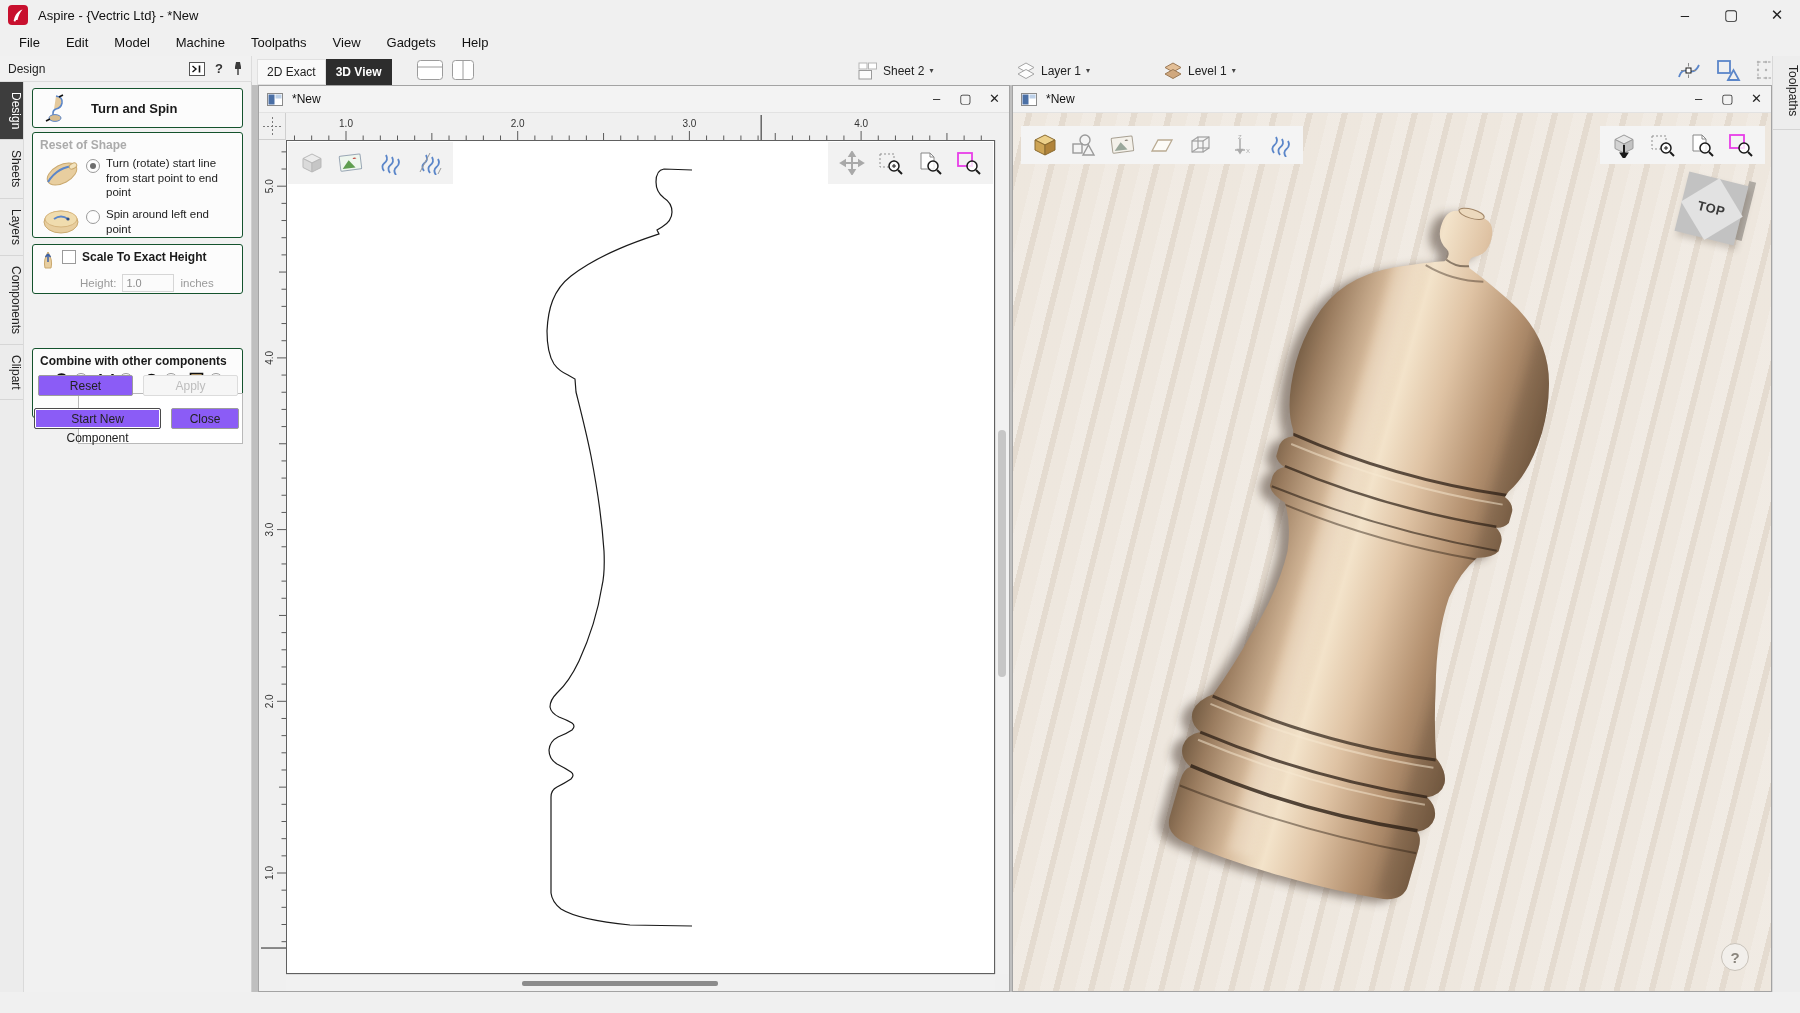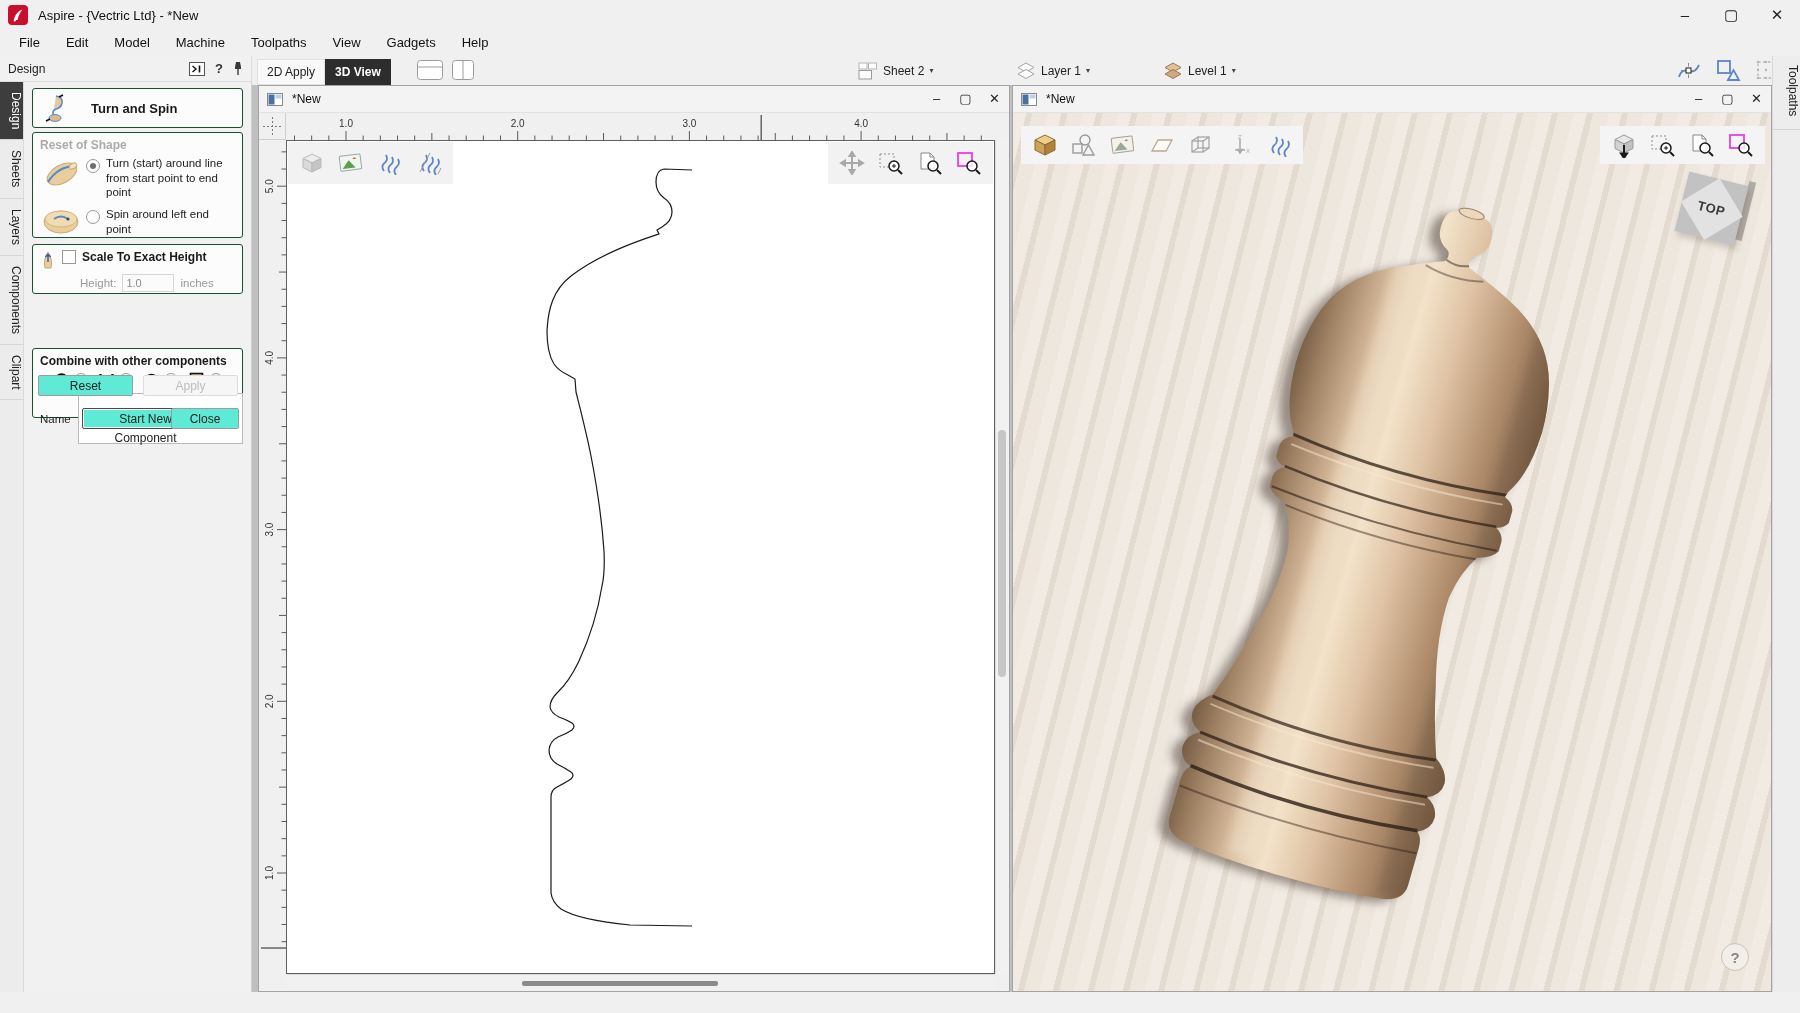--- a/index.html
+++ b/index.html
@@ -46,23 +46,23 @@
   .scale-row1{display:flex;align-items:flex-start;gap:6px;}
   .checkbox{width:12px;height:12px;border:1px solid #9a9a9a;background:#fff;flex:none;display:inline-block;}
   .scale-row2{display:flex;align-items:center;gap:6px;margin-top:4px;margin-left:40px;color:#9a9a9a;font-size:11.5px;}
   .scale-row2 input{width:44px;height:16px;border:1px solid #d6d6d6;background:#fbfbfb;color:#8d8d8d;font-size:11px;padding:0 3px;font-family:"Liberation Sans",sans-serif;}
   #card-combine{top:218px;height:70px;padding:5px 7px;margin-top:48px;}
   .combine-icons{display:flex;justify-content:center;gap:9px;margin-top:4px;align-items:center;}
   .combine-opt{display:flex;align-items:center;gap:3px;}
   .name-row{display:flex;align-items:center;gap:7px;margin-top:5px;}
   .name-row .nl{font-size:11.5px;color:#222;}
   .name-row input{flex:1;height:17px;border:1px solid #b9b9b9;background:#fff;color:#222;font-size:12px;padding:16px 4px;font-family:"Liberation Sans",sans-serif;}
-  .pbtn{position:absolute;height:21px;background:#5eead4;border:1px solid #9c9c9c;border-radius:2px;font-size:12px;color:#222;text-align:center;line-height:19px;box-sizing:border-box;}
+  .pbtn{position:absolute;height:21px;background:#8b5cf6;border:1px solid #9c9c9c;border-radius:2px;font-size:12px;color:#222;text-align:center;line-height:19px;box-sizing:border-box;}
   .pbtn.disabled{color:#bdbdbd;border-color:#dcdcdc;background:#f6f6f6;}
-  .pbtn.primary{border:1px solid #4a4a4a;box-shadow:inset 0 0 0 1px #fff;margin-left:48px;}
+  .pbtn.primary{border:1px solid #4a4a4a;box-shadow:inset 0 0 0 1px #fff;}
 
   
   #main-toolbar{position:absolute;left:252px;top:56px;width:1520px;height:29px;background:#f0f0f0;}
   #view-tabs{position:absolute;left:5px;top:3px;display:flex;}
   .view-tab{min-width:44px;padding:0 9px;height:24px;line-height:24px;text-align:center;font-size:12px;background:#f9f9f9;border:1px solid #e0e0e0;color:#222;}
   .view-tab.active{background:#2d2d2d;border-color:#2d2d2d;color:#fff;font-weight:bold;}
   #split-icons{position:absolute;left:165px;top:4px;display:flex;gap:9px;}
   .tb-group{position:absolute;top:0;height:29px;display:flex;align-items:center;gap:5px;}
   .tb-group .glbl{font-size:12px;color:#222;}
   .caret{font-size:8px;color:#444;}
@@ -195,21 +195,21 @@
       <div class="sec-head">Reset of Shape</div>
       <div class="shape-row">
         <span class="ic">
           <svg width="44" height="34">
               <ellipse cx="22" cy="18" rx="16" ry="9" transform="rotate(-28 22 18)" fill="#e8ce9f" stroke="#caa96f"></ellipse>
               <path d="M8 26 q10 -16 28 -16" fill="none" stroke="#5b86c9" stroke-width="2"></path>
               <ellipse cx="33" cy="10" rx="4" ry="2.6" transform="rotate(-28 33 10)" fill="#f3e3bd" stroke="#caa96f"></ellipse>
             </svg>
         </span>
         <span class="radio on"></span>
-        <span class="opt-label">Turn (start) around line from start point to end point</span>
+        <span class="opt-label">Turn (rotate) start line from start point to end point</span>
       </div>
       <div class="shape-row" style="margin-top:7px">
         <span class="ic">
           <svg width="44" height="30">
               <ellipse cx="21" cy="15" rx="17" ry="11" fill="#e8ce9f" stroke="#caa96f"></ellipse>
               <ellipse cx="21" cy="12" rx="16" ry="8" fill="#f0dcae" stroke="#d6b57e"></ellipse>
               <path d="M14 12 q7 -5 14 0" fill="none" stroke="#5b86c9" stroke-width="1.8"></path>
               <circle cx="28" cy="12" r="1.6" fill="#2c4e86"></circle>
             </svg>
         </span>
@@ -271,21 +271,21 @@
     </div>
 
     <button class="pbtn" style="top:293px;left:14px;width:95px">Reset</button>
     <button class="pbtn disabled" style="top:293px;left:119px;width:95px">Apply</button>
     <button class="pbtn primary" style="top:326px;left:10px;width:127px">Start New Component</button>
     <button class="pbtn" style="top:326px;left:147px;width:68px">Close</button>
   </div>
 
   <div id="main-toolbar">
     <div id="view-tabs">
-        <div class="view-tab">2D Apply</div>
+        <div class="view-tab">2D Exact</div>
         <div class="view-tab active">3D View</div>
       </div>
 
     <div id="split-icons">
       <span>
         <svg width="26" height="20">
             <rect x="0.5" y="0.5" width="25" height="19" rx="3" fill="#fff" stroke="#9c9c9c"></rect>
             <line x1="1" y1="7" x2="25" y2="7" stroke="#9c9c9c"></line>
           </svg>
       </span>

